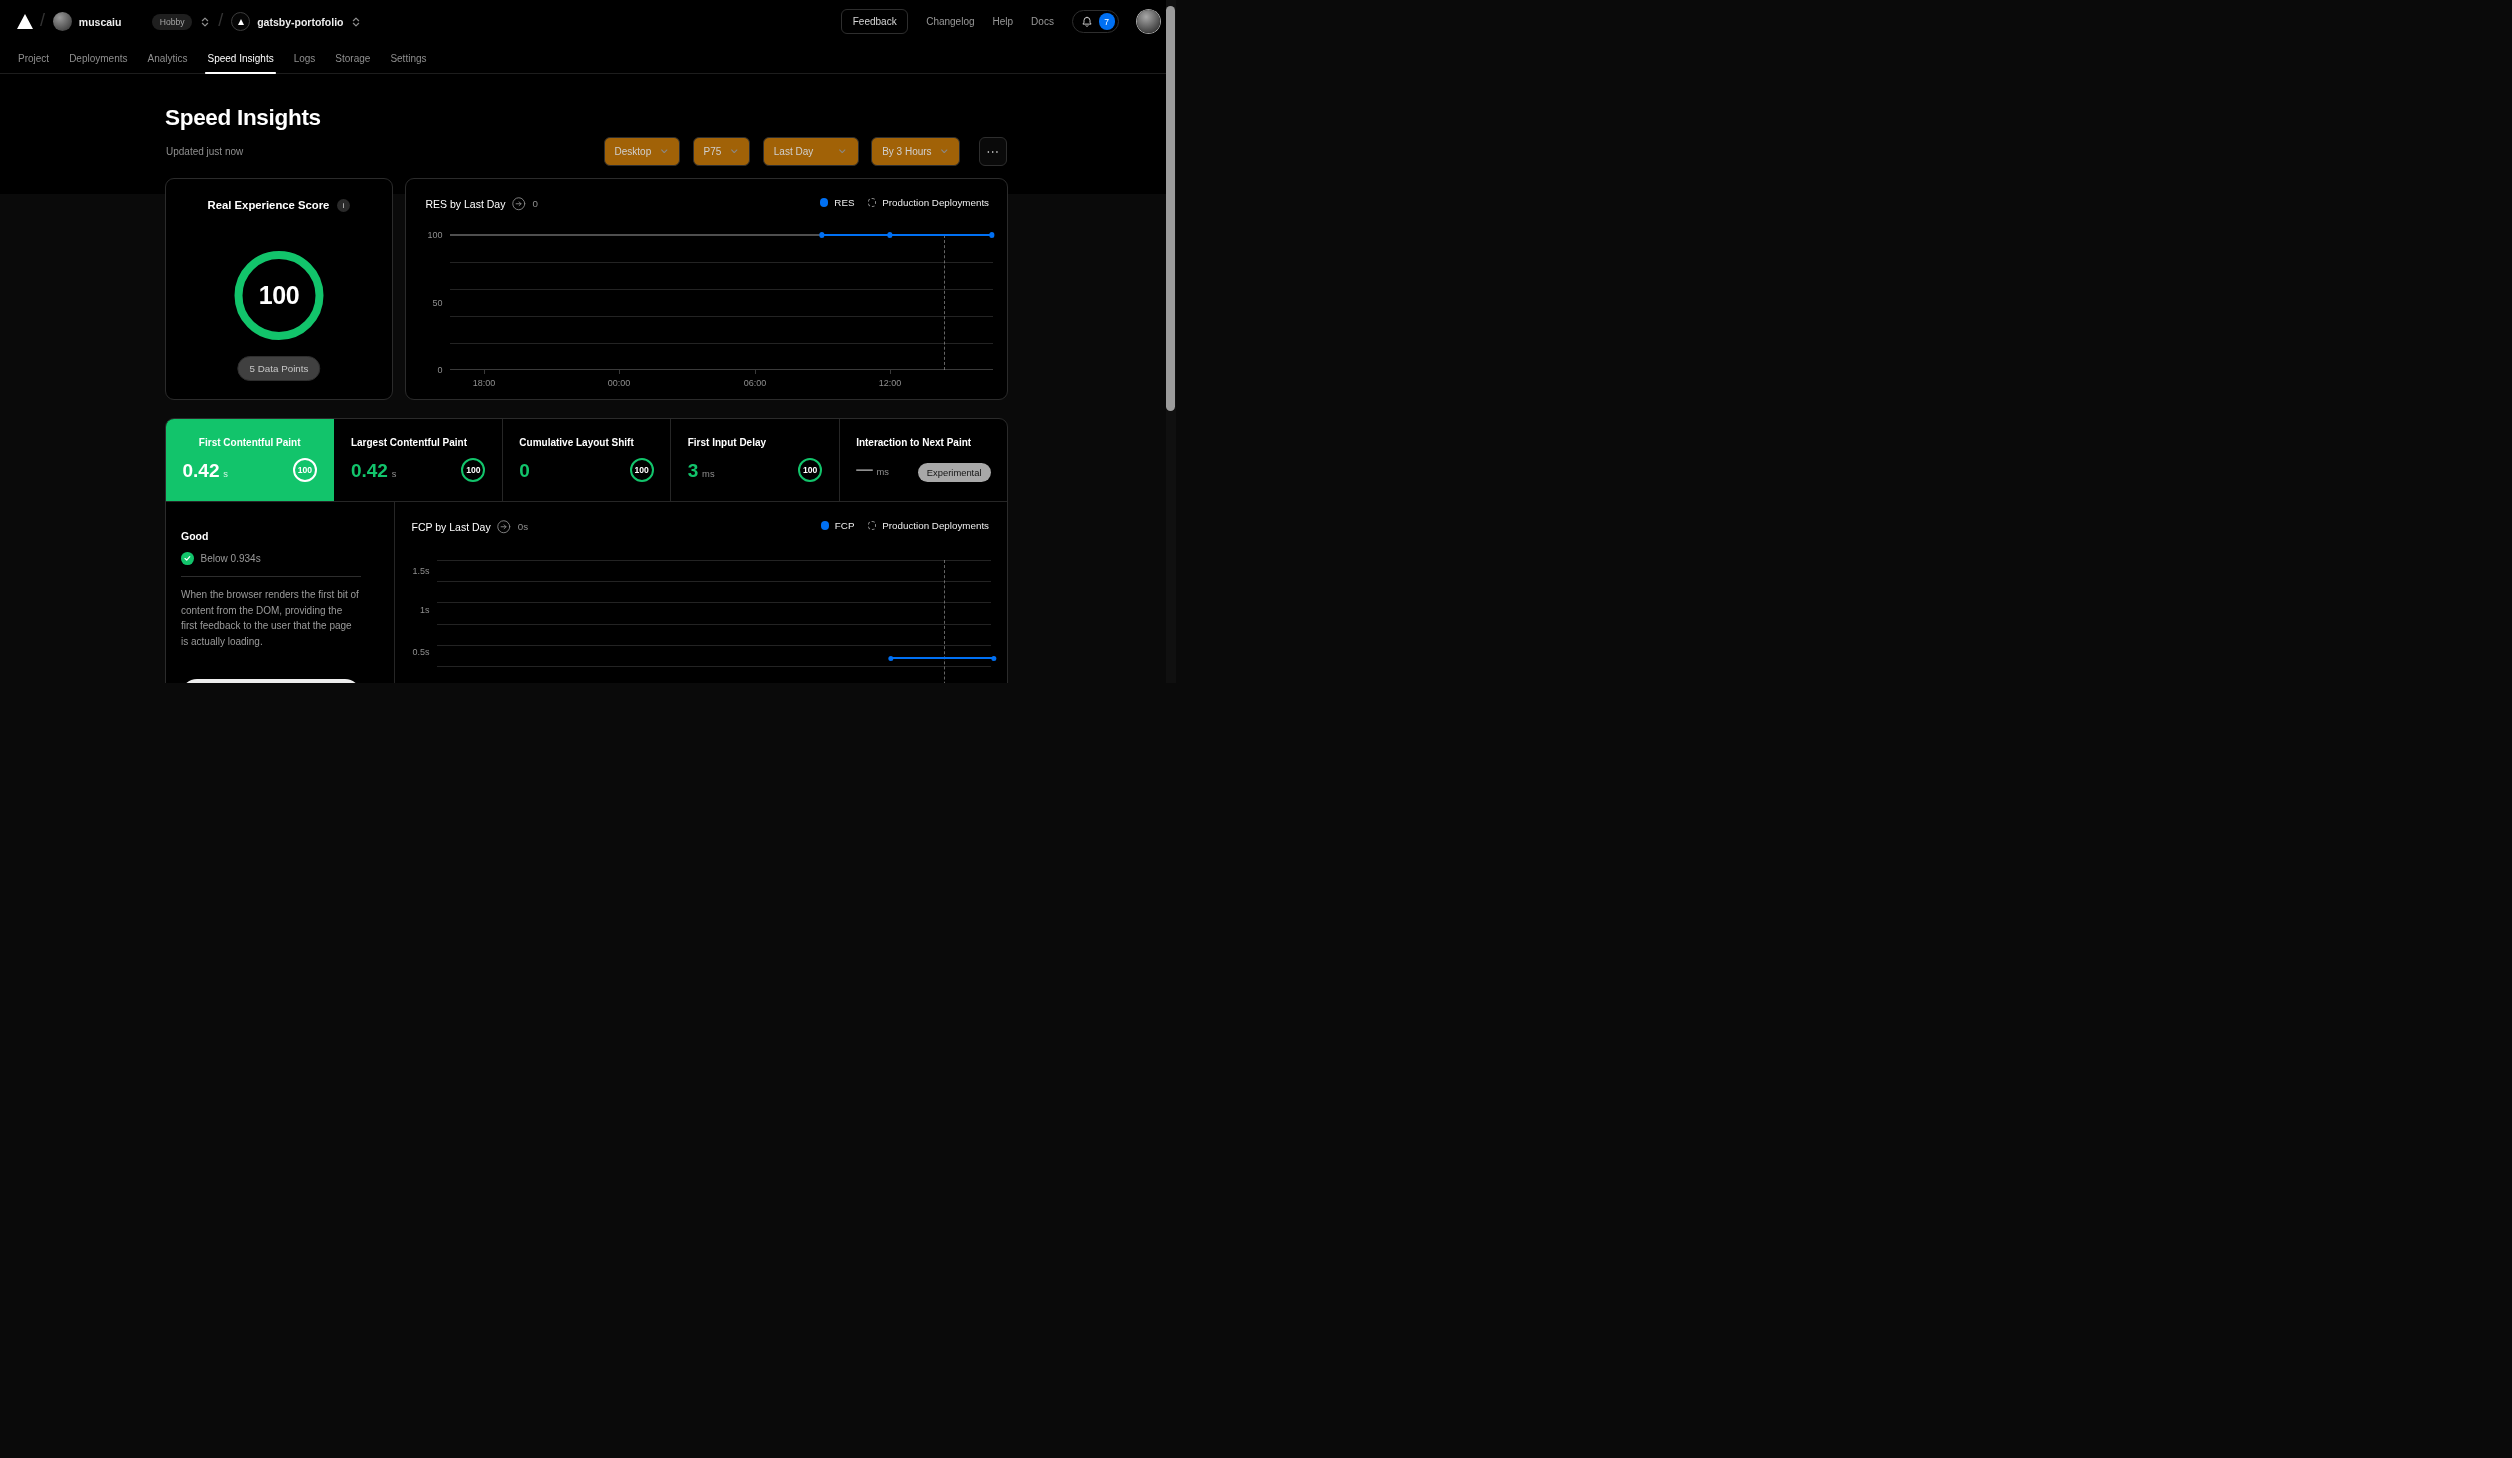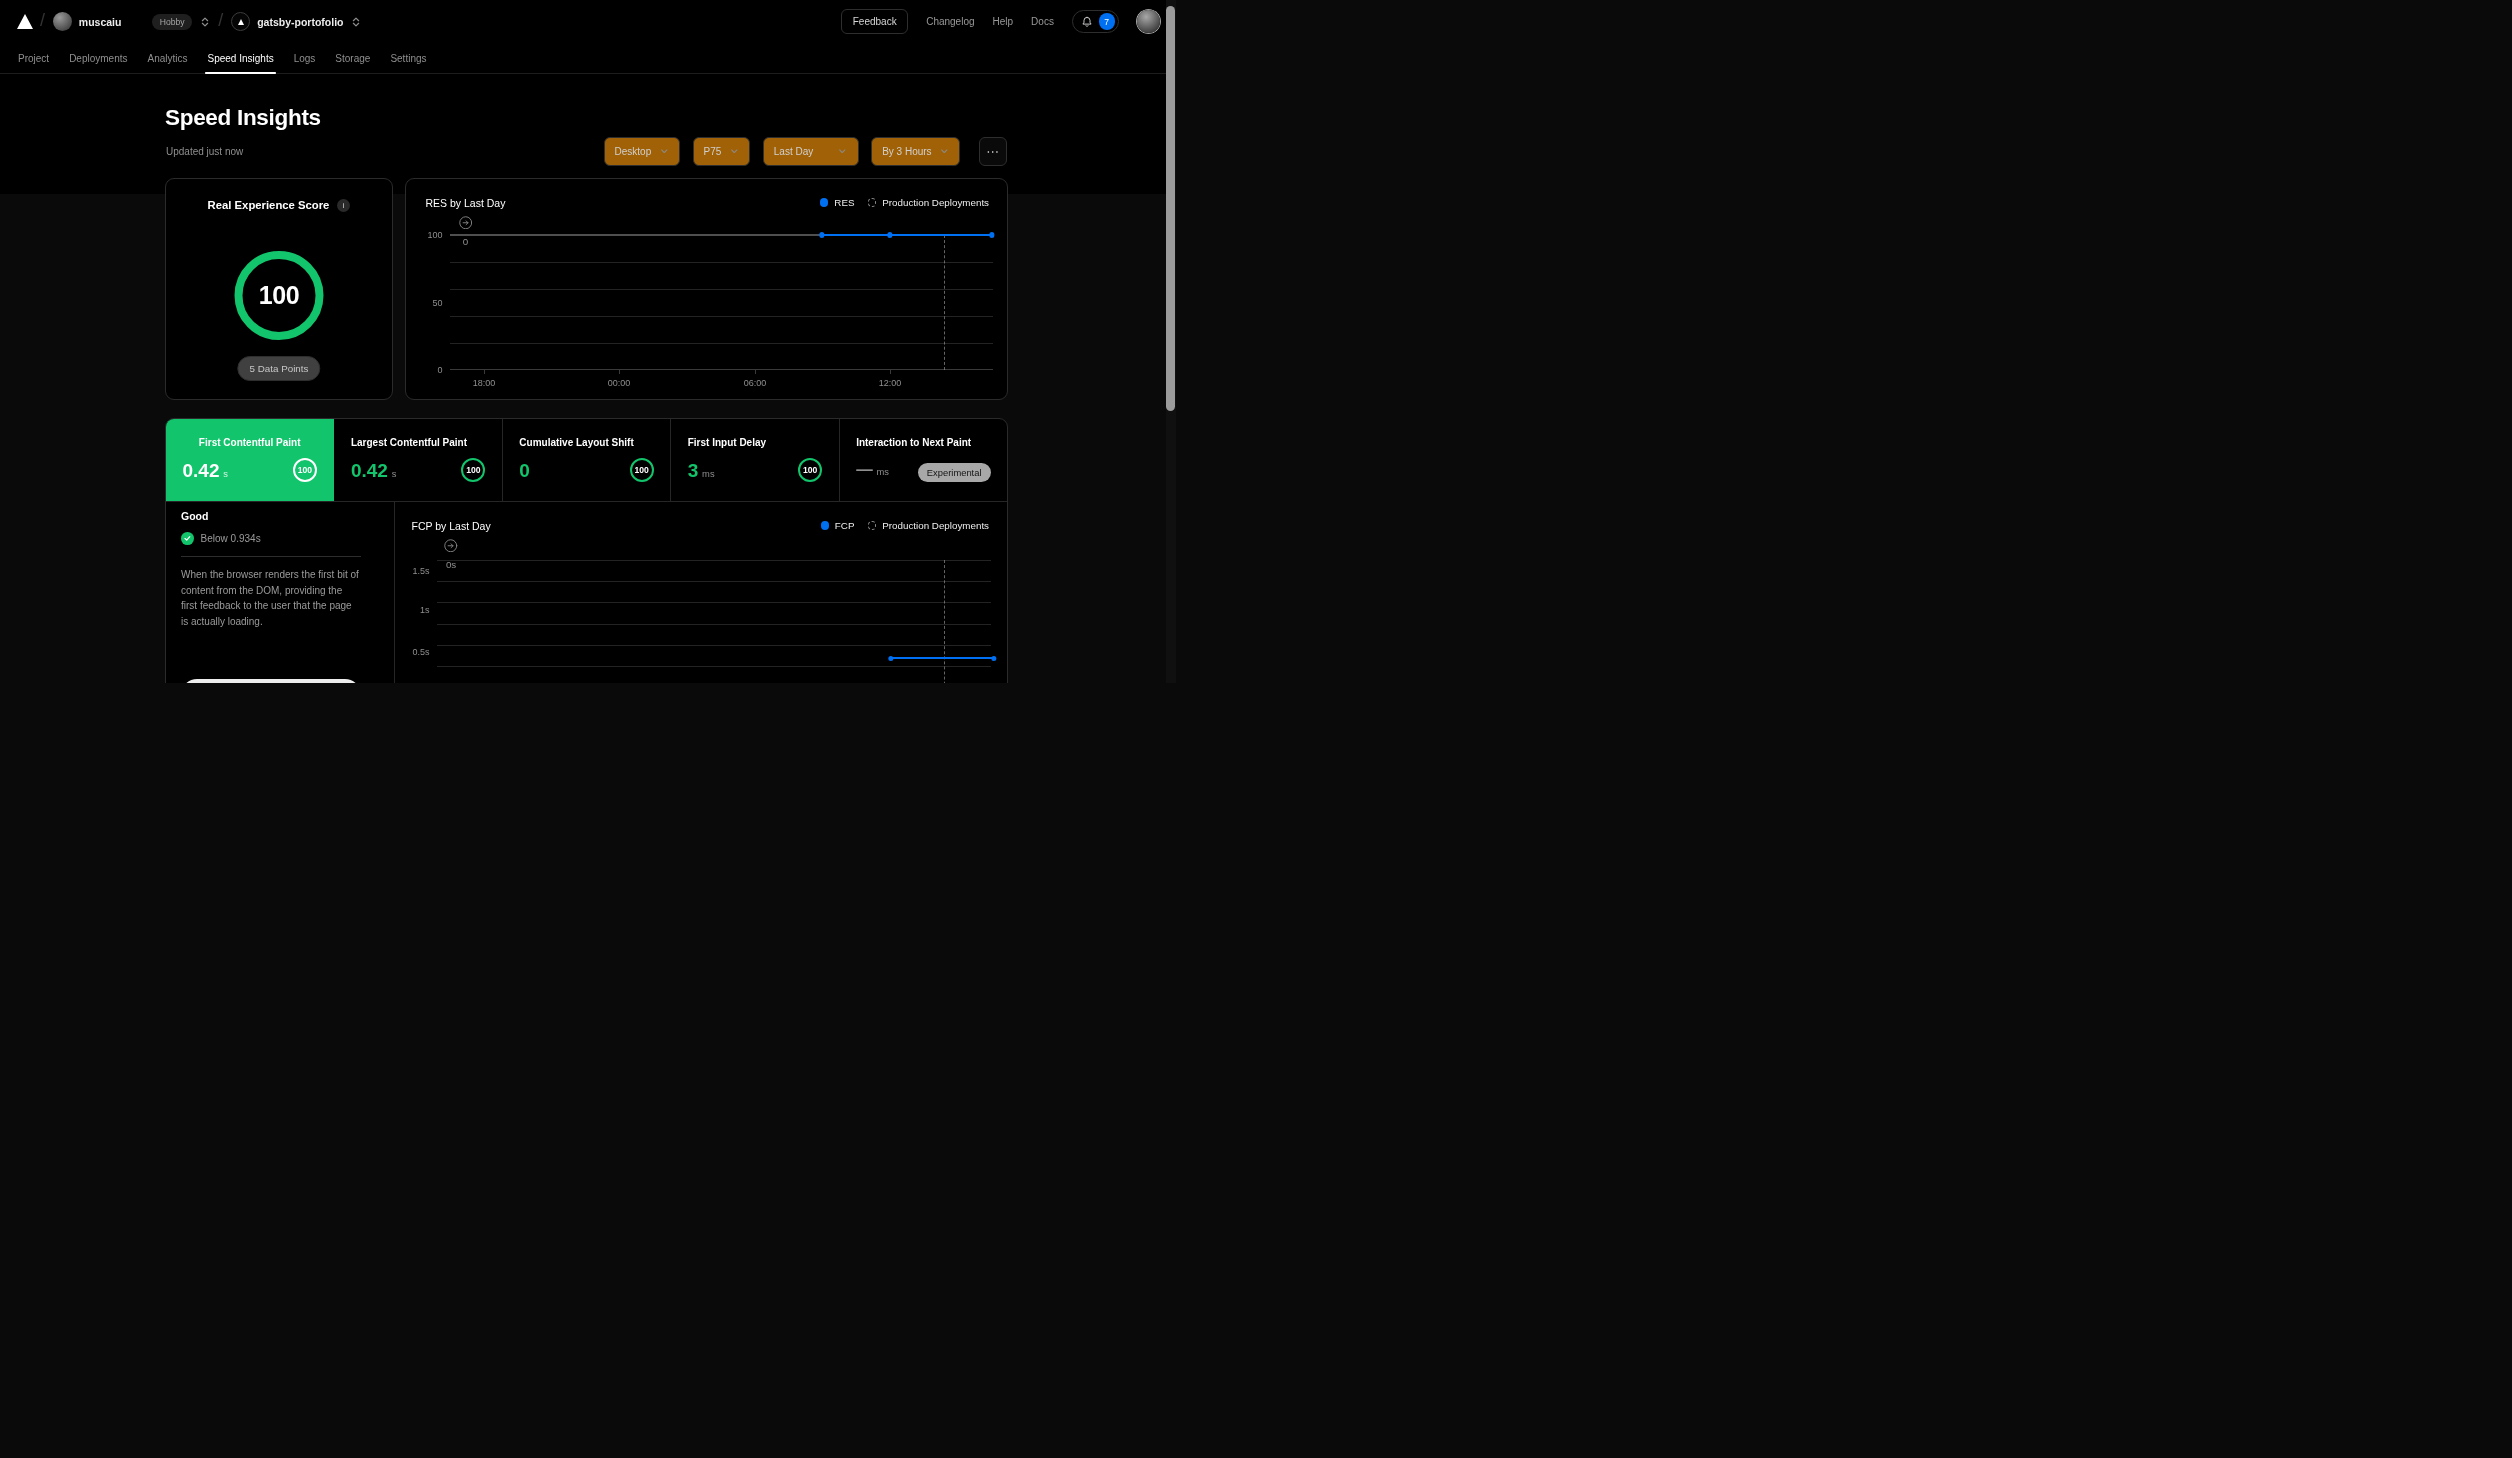--- a/index.html
+++ b/index.html
@@ -45,21 +45,21 @@
   .card { background:#000; border:0.8px solid #2b2b2b; border-radius:9px; position:absolute; z-index:1; }
   .res-card { left:165px; top:178px; width:228px; height:222px; }
   .res-title-row { position:absolute; top:19.5px; left:0; right:0; display:flex; justify-content:center; align-items:center; gap:7.5px; }
   .res-title { font-size:11.3px; font-weight:600; color:#fff; }
   .info-icon { width:13.5px; height:13.5px; border-radius:50%; background:#2a2a2a; color:#d8d8d8; font-size:7.9px; display:flex; align-items:center; justify-content:center; cursor:pointer; }
   .score-ring { position:absolute; left:50%; top:72px; transform:translateX(-50%); width:89px; height:89px; border-radius:50%; border:8.3px solid #12c46b; display:flex; align-items:center; justify-content:center; }
   .score-num { color:#fff; font-size:25px; font-weight:700; letter-spacing:-0.4px; }
   .data-points-pill { position:absolute; left:50%; bottom:18px; transform:translateX(-50%); border:0.8px solid #2e2e2e; border-radius:749px; color:#c7c7c7; font-size:9.8px; padding:6px 11.3px; background:#404040; white-space:nowrap; cursor:pointer; }
   
   .res-chart-card { left:405px; top:178px; width:603px; height:222px; }
-  .chart-header { position:absolute; left:19.5px; top:18px; display:flex; align-items:center; gap:6.8px;flex-direction:column; }
+  .chart-header { position:absolute; left:19.5px; top:18px; display:flex; align-items:center; gap:6.8px; }
   .chart-title { color:#fff; font-size:10.5px; }
   .goto-icon { width:13.5px; height:13.5px; cursor:pointer; }
   .chart-count { color:#8f8f8f; font-size:9.8px; }
   .legend { position:absolute; right:18px; top:18px; display:flex; align-items:center; gap:13.5px; }
   .legend-item { display:flex; align-items:center; gap:6px; color:#ededed; font-size:9.8px; }
   .dot-blue { width:8.3px; height:8.3px; border-radius:50%; background:#0070f3; }
   .dashed-circle { width:8.3px; height:8.3px; border-radius:50%; border:1.1px dashed #8a8a8a; }
   .plot { position:absolute; }
   .res-plot { left:44px; top:56px; width:543px; height:135px; }
   .gl { position:absolute; left:0; right:0; height:0.8px; background:#232323; }
@@ -82,21 +82,21 @@
   .metric-value { font-size:19px; font-weight:700; color:#12c46b; }
   .metric-tab.active .metric-value { color:#fff; }
   .metric-unit { font-size:9.4px; color:#8f8f8f; }
   .metric-tab.active .metric-unit { color:rgba(255,255,255,.82); }
   .metric-dash { font-size:16.5px; font-weight:700; color:#8f8f8f; }
   .score-badge { position:absolute; right:16.5px; top:39px; width:24px; height:24px; border-radius:50%; border:2.3px solid #12c46b; color:#fff; font-size:8.6px; font-weight:600; display:flex; align-items:center; justify-content:center; }
   .metric-tab.active .score-badge { border-color:#fff; }
   .exp-pill { position:absolute; right:16.5px; top:44px; background:#a8a8a8; color:#141414; font-size:9.4px; font-weight:500; padding:3.8px 9px; border-radius:749px; white-space:nowrap; }
   
   .detail-area { display:flex; height:233px; }
-  .detail-left { width:228px; padding:8px 15px 0 15px; position:relative; }
+  .detail-left { width:228px; padding:28px 15px 0 15px; position:relative; }
   .rating { font-size:10.5px; font-weight:700; color:#fff; }
   .threshold-row { margin-top:9.8px; display:flex; align-items:center; gap:6.8px; }
   .check-circle { width:12.8px; height:12.8px; border-radius:50%; background:#12c46b; display:flex; align-items:center; justify-content:center; }
   .threshold-text { color:#9b9b9b; font-size:10px; }
   .detail-divider { margin-top:11.3px; width:180px; height:0.8px; background:#2d2d2d; }
   .detail-desc { margin-top:10.5px; width:180px; color:#9b9b9b; font-size:10px; line-height:1.55; }
   .cta-button { position:absolute; left:15px; top:177px; width:180px; height:31.5px; background:#ededed; border:none; border-radius:16.5px; cursor:pointer; }
   .detail-right { flex:1; position:relative; border-left:0.8px solid #262626; }
   .fcp-plot { left:42px; top:58px; right:16.5px; height:150px; }
   .fcp-line-blue { position:absolute; left:454px; width:103px; top:97px; height:2.3px; background:#0070f3; border-radius:1.5px; }

